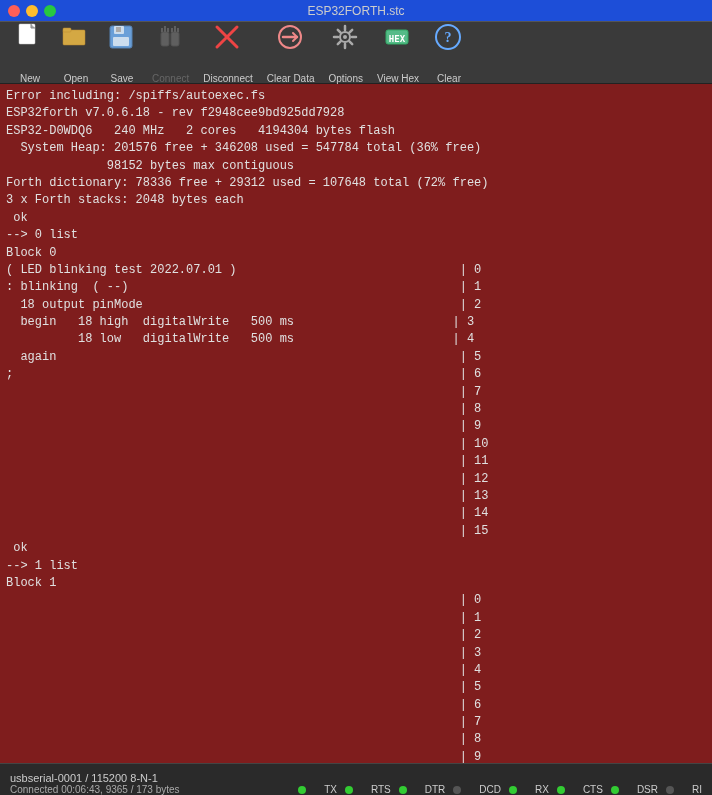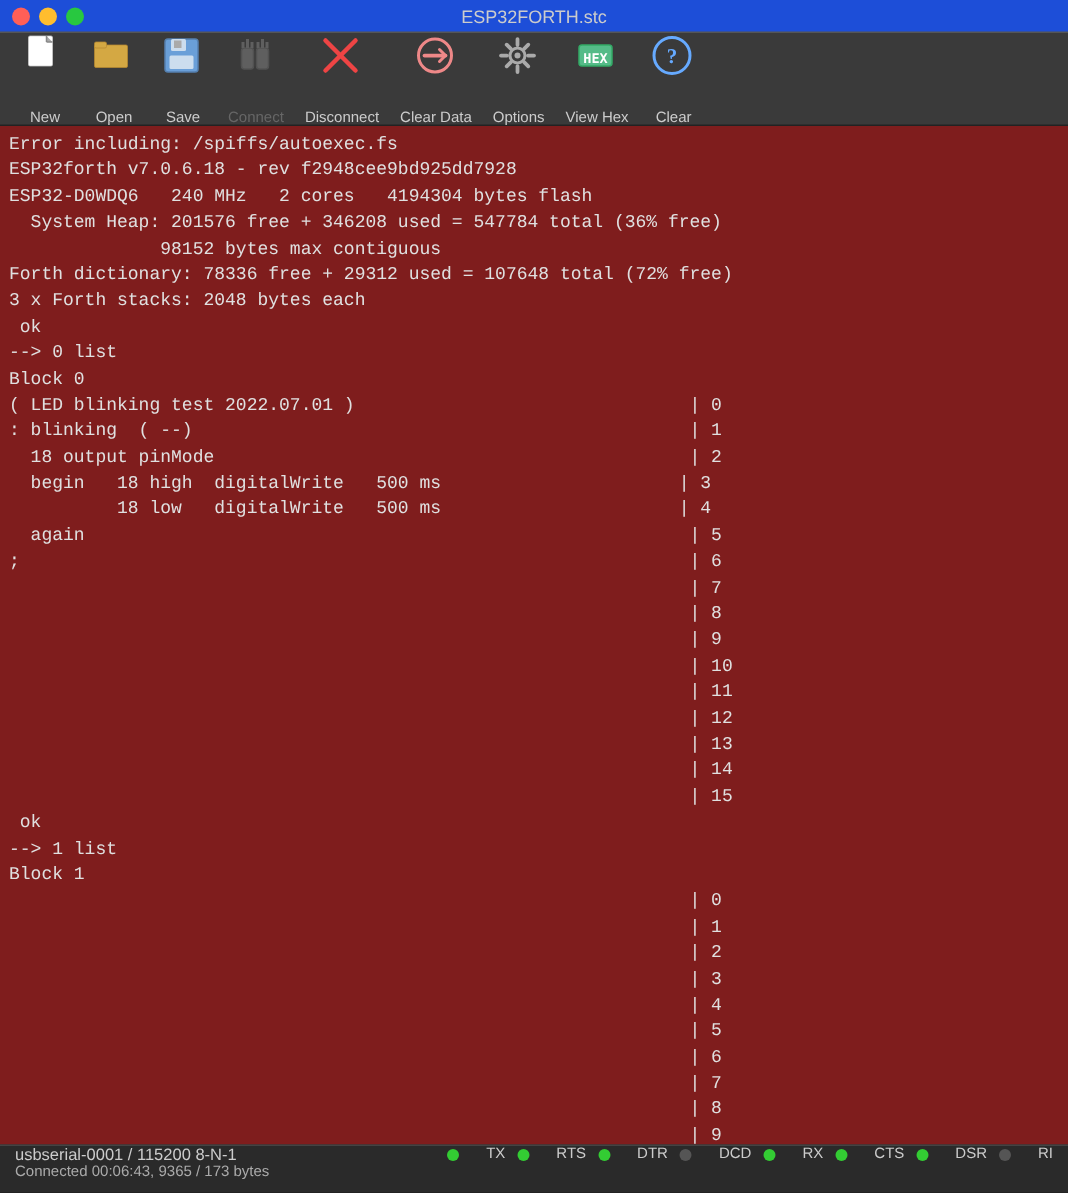--- a/index.html
+++ b/index.html
@@ -92,21 +92,21 @@
       height: calc(795px - 22px - 62px - 32px);
       overflow-y: auto;
       white-space: pre;
     }
 
     
     .statusbar {
       background: #2a2a2a;
       height: 32px;
       display: flex;
-      align-items: flex-start;
+      align-items: flex-end;
       border-top: 1px solid #444;
     }
     .status-left {
       flex: 1;
       padding: 0 10px;
       color: #ccc;
       font-size: 11px;
       font-family: -apple-system, sans-serif;
     }
     .status-left .line1 { font-size: 11px; }

